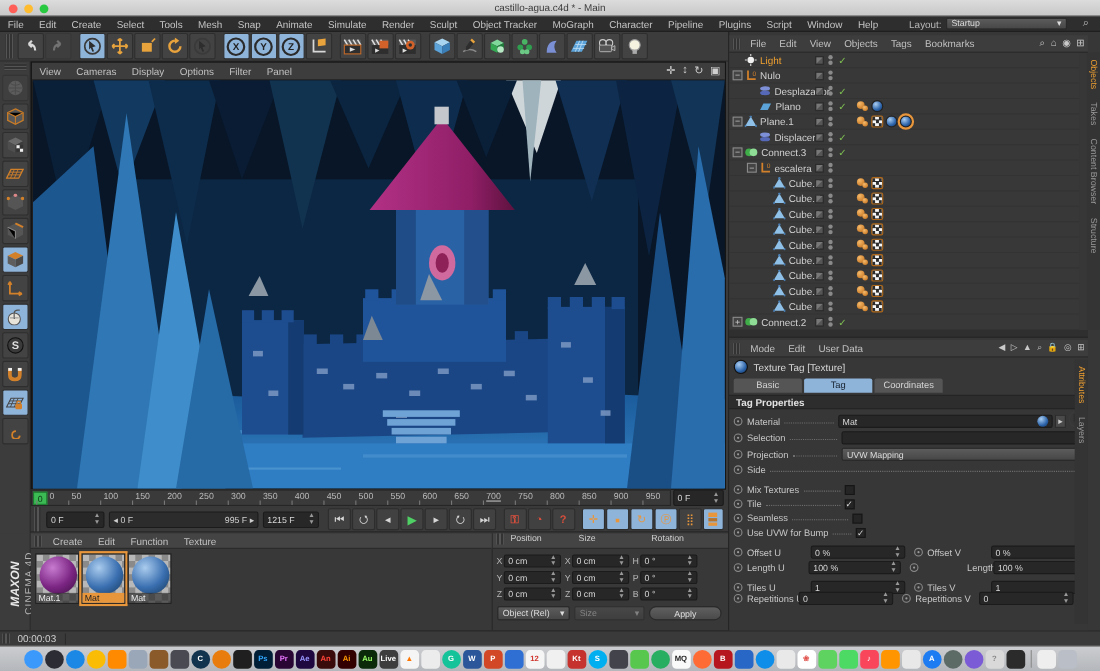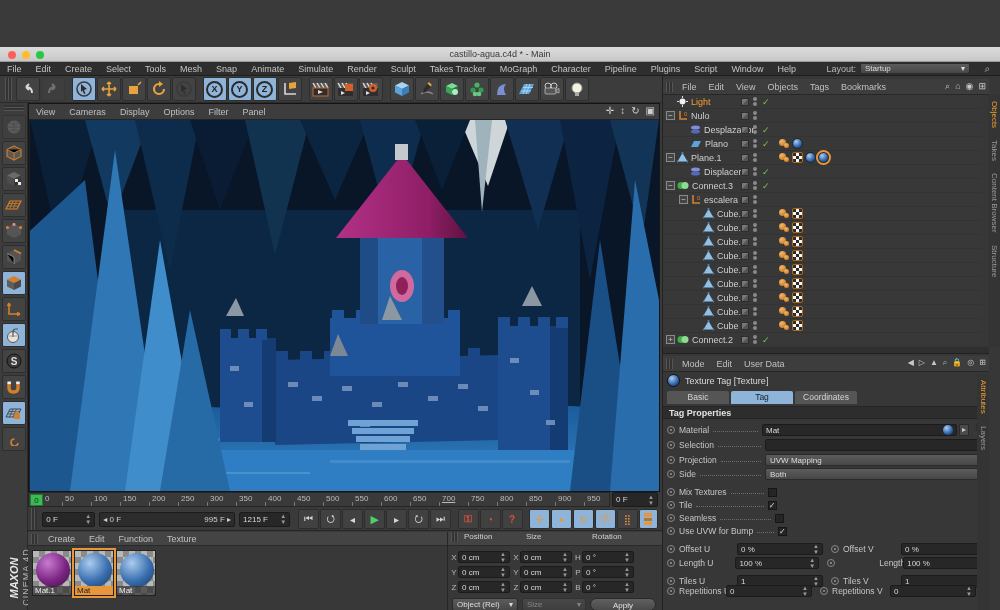--- a/index.html
+++ b/index.html
@@ -1,18 +1,18 @@
 <!DOCTYPE html>
 <html><head>
 <meta charset="utf-8">
 <style>
   * { margin:0; padding:0; box-sizing:border-box; font-family:"Liberation Sans", sans-serif; }
   html,body { width:1000px; height:610px; overflow:hidden; background:#222; }
   #app { position:absolute; inset:0; width:1000px; height:610px; background:#3a3a3a; }
-  .abs { position:absolute;margin-top:47px; }
+  .abs { position:absolute; }
 
   
   #titlebar { left:0; top:0; width:1000px; height:15px; background:linear-gradient(#dcdcdc,#c8c8c8); border-bottom:1px solid #9a9a9a; }
   .tlight { position:absolute; top:4px; width:8px; height:8px; border-radius:50%; }
   #win-title { position:absolute; left:0; right:0; top:2px; text-align:center; font-size:9px; color:#3a3a3a; }
 
   
   #menubar { left:0; top:15px; width:1000px; height:14px; background:#2e2e2e; border-bottom:1px solid #1d1d1d; display:flex; align-items:center; }
   #menubar .mi { font-size:9px; color:#c4c4c4; padding:0 7px; cursor:default; }
   #layout-box { position:absolute; right:30px; top:1px; display:flex; align-items:center; }
@@ -166,21 +166,21 @@
         <span class="mi">Edit</span>
         <span class="mi">Create</span>
         <span class="mi">Select</span>
         <span class="mi">Tools</span>
         <span class="mi">Mesh</span>
         <span class="mi">Snap</span>
         <span class="mi">Animate</span>
         <span class="mi">Simulate</span>
         <span class="mi">Render</span>
         <span class="mi">Sculpt</span>
-        <span class="mi">Takes Tracker</span>
+        <span class="mi">Object Tracker</span>
         <span class="mi">MoGraph</span>
         <span class="mi">Character</span>
         <span class="mi">Pipeline</span>
         <span class="mi">Plugins</span>
         <span class="mi">Script</span>
         <span class="mi">Window</span>
         <span class="mi">Help</span>
       </span>
     <span id="layout-box">
       <span class="lbl">Layout:</span>
@@ -1284,24 +1284,20 @@
             <span class="leader"></span>
             <span class="dd" style="width: 222px; height: 12px;">
               <span>UVW Mapping</span>
               <span>▾</span>
             </span>
           </div>
           <div class="arow" style="top: 113px;">
             <span class="radio"></span>
             <span class="alabel">Side</span>
             <span class="leader"></span>
-            <span class="dd" style="width: 222px; height: 12px;">
-              <span>Both</span>
-              <span>▾</span>
-            </span>
           </div>
           <div class="arow" style="top: 131px;">
             <span class="radio"></span>
             <span class="alabel">Mix Textures</span>
             <span class="leader" style="flex: 0 0 auto; width: 33.6px;"></span>
             <span class="chk"></span>
           </div>
           <div class="arow" style="top: 144px;">
             <span class="radio"></span>
             <span class="alabel">Tile</span>

